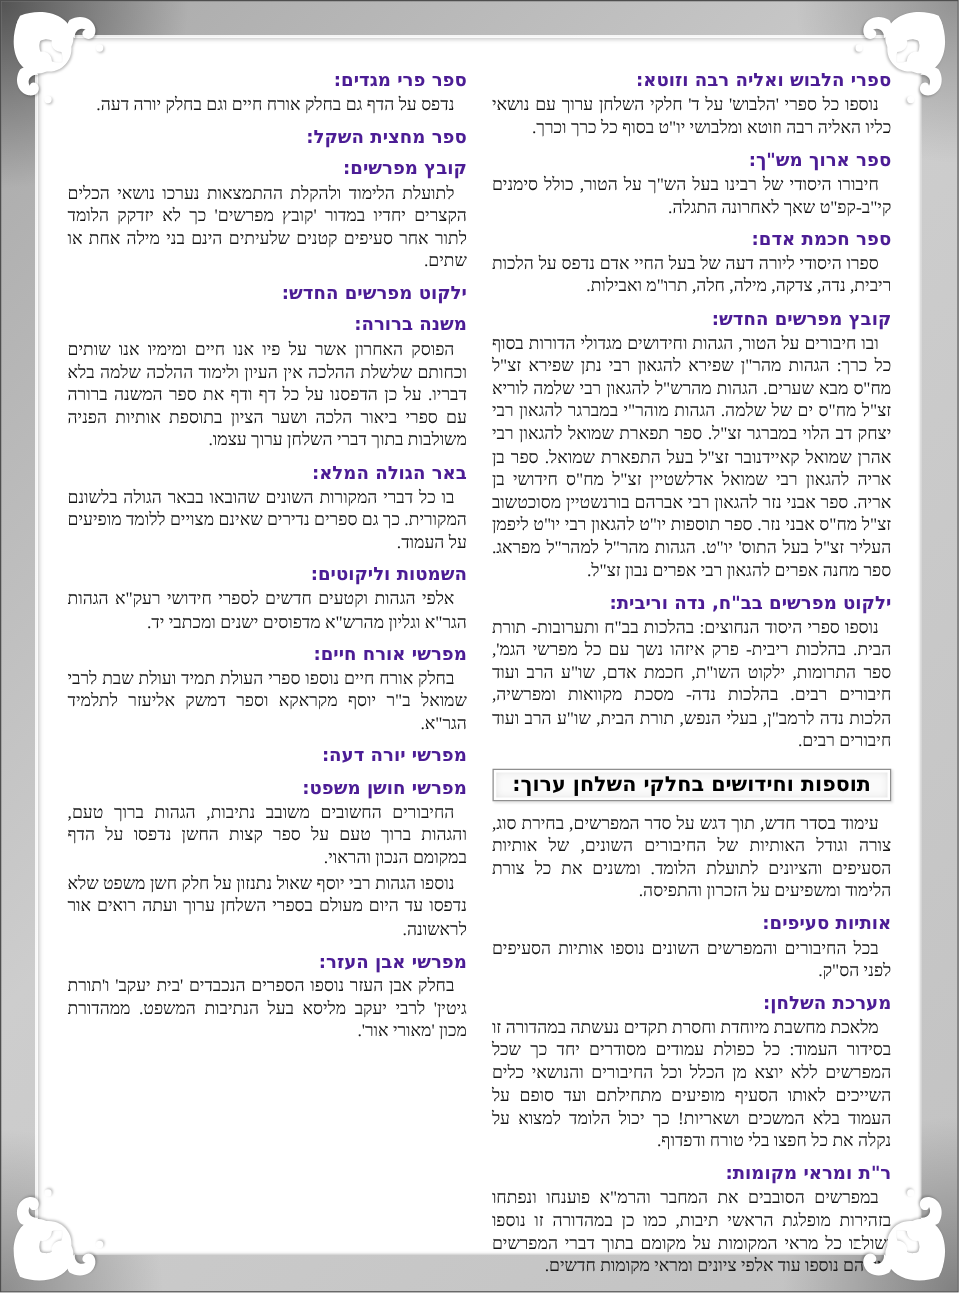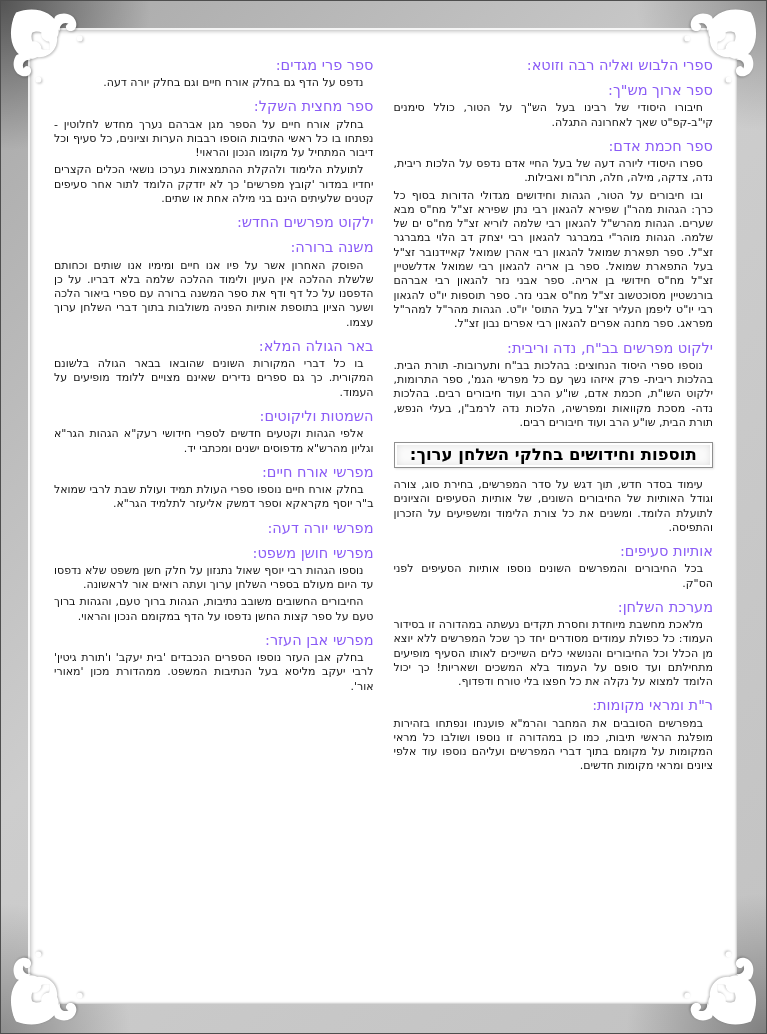--- a/index.html
+++ b/index.html
@@ -29,27 +29,27 @@
     filter:drop-shadow(1px 1px 1px rgba(0,0,0,.25));}
   .corner svg{width:100%;height:100%;}
   .corner.tl{top:4px;right:auto;left:4px;}
   .corner.tr{top:4px;right:4px;transform:scaleX(-1);}
   .corner.bl{bottom:4px;left:4px;transform:scaleY(-1);}
   .corner.br{bottom:4px;right:4px;transform:scale(-1,-1);}
   
   .cols{display:flex;flex-direction:row;gap:20px;height:100%;box-sizing:border-box;}
   .col{flex:1 1 0;min-width:0;}
   h2.sec{
-    font-size:14.5px;font-weight:normal;color:#8b5cf6;margin:7px 0 2px 0;line-height:1.25;
+    font-size:14.5px;font-weight:bold;color:#4c1d95;margin:7px 0 2px 0;line-height:1.25;
     letter-spacing:0;
   }
   .col > h2.sec:first-child{margin-top:0;}
   p.body{
-    font-size:11px;color:#141414;line-height:1.3;margin:0 0 1px 0;
-    text-align:justify;text-indent:10px;
+    font-size:14px;color:#141414;line-height:1.3;margin:0 0 1px 0;
+    text-align:justify;text-indent:10px;font-family:Liberation Serif, serif;
   }
   p.body + p.body{margin-top:3px;}
   .boxhead{
     margin:12px 0 10px 0;
     border:1px solid #8f8f8f;
     background:#fafafa;
     box-shadow:inset 0 0 0 2px #ffffff, inset 0 0 8px rgba(0,0,0,.16), 1px 1px 2px rgba(0,0,0,.12);
     padding:2px 8px;
     font-size:16.5px;font-weight:bold;color:#000;text-align:center;line-height:1.2;
   }
@@ -107,52 +107,54 @@
         <circle cx="40" cy="88" r="3.4"></circle>
     </g>
   </svg>
 </div>
 
 <div class="page">
   <div class="cols">
 
     <div class="col" id="col-right">
         <h2 class="sec">ספרי הלבוש ואליה רבה וזוטא:</h2>
+        <p class="body">נוספו כל ספרי 'הלבוש' על ד' חלקי השלחן ערוך עם נושאי כליו האליה רבה וזוטא ומלבושי יו"ט בסוף כל כרך וכרך.</p>
         <h2 class="sec">ספר ארוך מש"ך:</h2>
         <p class="body">חיבורו היסודי של רבינו בעל הש"ך על הטור, כולל סימנים קי"ב-קפ"ט שאך לאחרונה התגלה.</p>
         <h2 class="sec">ספר חכמת אדם:</h2>
         <p class="body">ספרו היסודי ליורה דעה של בעל החיי אדם נדפס על הלכות ריבית, נדה, צדקה, מילה, חלה, תרו"מ ואבילות.</p>
+        <h2 class="sec">קובץ מפרשים החדש:</h2>
         <p class="body">ובו חיבורים על הטור, הגהות וחידושים מגדולי הדורות בסוף כל כרך: הגהות מהר"ן שפירא להגאון רבי נתן שפירא זצ"ל מח"ס מבא שערים. הגהות מהרש"ל להגאון רבי שלמה לוריא זצ"ל מח"ס ים של שלמה. הגהות מוהר"י במברגר להגאון רבי יצחק דב הלוי במברגר זצ"ל. ספר תפארת שמואל להגאון רבי אהרן שמואל קאיידנובר זצ"ל בעל התפארת שמואל. ספר בן אריה להגאון רבי שמואל אדלשטיין זצ"ל מח"ס חידושי בן אריה. ספר אבני נזר להגאון רבי אברהם בורנשטיין מסוכטשוב זצ"ל מח"ס אבני נזר. ספר תוספות יו"ט להגאון רבי יו"ט ליפמן העליר זצ"ל בעל התוס' יו"ט. הגהות מהר"ל למהר"ל מפראג. ספר מחנה אפרים להגאון רבי אפרים נבון זצ"ל.</p>
         <h2 class="sec">ילקוט מפרשים בב"ח, נדה וריבית:</h2>
         <p class="body">נוספו ספרי היסוד הנחוצים: בהלכות בב"ח ותערובות- תורת הבית. בהלכות ריבית- פרק איזהו נשך עם כל מפרשי הגמ', ספר התרומות, ילקוט השו"ת, חכמת אדם, שו"ע הרב ועוד חיבורים רבים. בהלכות נדה- מסכת מקוואות ומפרשיה, הלכות נדה לרמב"ן, בעלי הנפש, תורת הבית, שו"ע הרב ועוד חיבורים רבים.</p>
         <div class="boxhead">תוספות וחידושים בחלקי השלחן ערוך:</div>
         <p class="body">עימוד בסדר חדש, תוך דגש על סדר המפרשים, בחירת סוג, צורה וגודל האותיות של החיבורים השונים, של אותיות הסעיפים והציונים לתועלת הלומד. ומשנים את כל צורת הלימוד ומשפיעים על הזכרון והתפיסה.</p>
         <h2 class="sec">אותיות סעיפים:</h2>
         <p class="body">בכל החיבורים והמפרשים השונים נוספו אותיות הסעיפים לפני הס"ק.</p>
         <h2 class="sec">מערכת השלחן:</h2>
         <p class="body">מלאכת מחשבת מיוחדת וחסרת תקדים נעשתה במהדורה זו בסידור העמוד: כל כפולת עמודים מסודרים יחד כך שכל המפרשים ללא יוצא מן הכלל וכל החיבורים והנושאי כלים השייכים לאותו הסעיף מופיעים מתחילתם ועד סופם על העמוד בלא המשכים ושאריות! כך יכול הלומד למצוא על נקלה את כל חפצו בלי טורח ודפדוף.</p>
         <h2 class="sec">ר"ת ומראי מקומות:</h2>
         <p class="body">במפרשים הסובבים את המחבר והרמ"א פוענחו ונפתחו בזהירות מופלגת הראשי תיבות, כמו כן במהדורה זו נוספו ושולבו כל מראי המקומות על מקומם בתוך דברי המפרשים ועליהם נוספו עוד אלפי ציונים ומראי מקומות חדשים.</p>
       </div>
     <div class="col" id="col-left">
         <h2 class="sec">ספר פרי מגדים:</h2>
         <p class="body">נדפס על הדף גם בחלק אורח חיים וגם בחלק יורה דעה.</p>
         <h2 class="sec">ספר מחצית השקל:</h2>
-        <p class="body">בחלק אורח חיים על הספר מגן אברהם נערך מחדש לחלוטין - נפתחו בו כל ראשי התיבות הוספו רבבות הערות וציונים, כל סעיף וכל דיבור המתחיל על מקומו הנכון והראוי!</p>
+        <h2 class="sec">קובץ מפרשים:</h2>
         <p class="body">לתועלת הלימוד ולהקלת ההתמצאות נערכו נושאי הכלים הקצרים יחדיו במדור 'קובץ מפרשים' כך לא יזדקק הלומד לתור אחר סעיפים קטנים שלעיתים הינם בני מילה אחת או שתים.</p>
         <h2 class="sec">ילקוט מפרשים החדש:</h2>
         <h2 class="sec">משנה ברורה:</h2>
         <p class="body">הפוסק האחרון אשר על פיו אנו חיים ומימיו אנו שותים וכחותם שלשלת ההלכה אין העיון ולימוד ההלכה שלמה בלא דבריו. על כן הדפסנו על כל דף ודף את ספר המשנה ברורה עם ספרי ביאור הלכה ושער הציון בתוספת אותיות הפניה משולבות בתוך דברי השלחן ערוך עצמו.</p>
         <h2 class="sec">באר הגולה המלא:</h2>
         <p class="body">בו כל דברי המקורות השונים שהובאו בבאר הגולה בלשונם המקורית. כך גם ספרים נדירים שאינם מצויים ללומד מופיעים על העמוד.</p>
         <h2 class="sec">השמטות וליקוטים:</h2>
         <p class="body">אלפי הגהות וקטעים חדשים לספרי חידושי רעק"א הגהות הגר"א וגליון מהרש"א מדפוסים ישנים ומכתבי יד.</p>
         <h2 class="sec">מפרשי אורח חיים:</h2>
         <p class="body">בחלק אורח חיים נוספו ספרי העולת תמיד ועולת שבת לרבי שמואל ב"ר יוסף מקראקא וספר דמשק אליעזר לתלמיד הגר"א.</p>
         <h2 class="sec">מפרשי יורה דעה:</h2>
         <h2 class="sec">מפרשי חושן משפט:</h2>
+        <p class="body">החיבורים החשובים משובב נתיבות, הגהות ברוך טעם, והגהות ברוך טעם על ספר קצות החשן נדפסו על הדף במקומם הנכון והראוי.</p>
         <p class="body">נוספו הגהות רבי יוסף שאול נתנזון על חלק חשן משפט שלא נדפסו עד היום מעולם בספרי השלחן ערוך ועתה רואים אור לראשונה.</p>
-        <p class="body">החיבורים החשובים משובב נתיבות, הגהות ברוך טעם, והגהות ברוך טעם על ספר קצות החשן נדפסו על הדף במקומם הנכון והראוי.</p>
         <h2 class="sec">מפרשי אבן העזר:</h2>
         <p class="body">בחלק אבן העזר נוספו הספרים הנכבדים 'בית יעקב' ו'תורת גיטין' לרבי יעקב מליסא בעל הנתיבות המשפט. ממהדורת מכון 'מאורי אור'.</p>
       </div>
   </div>
 </div>
 
 </body></html>

